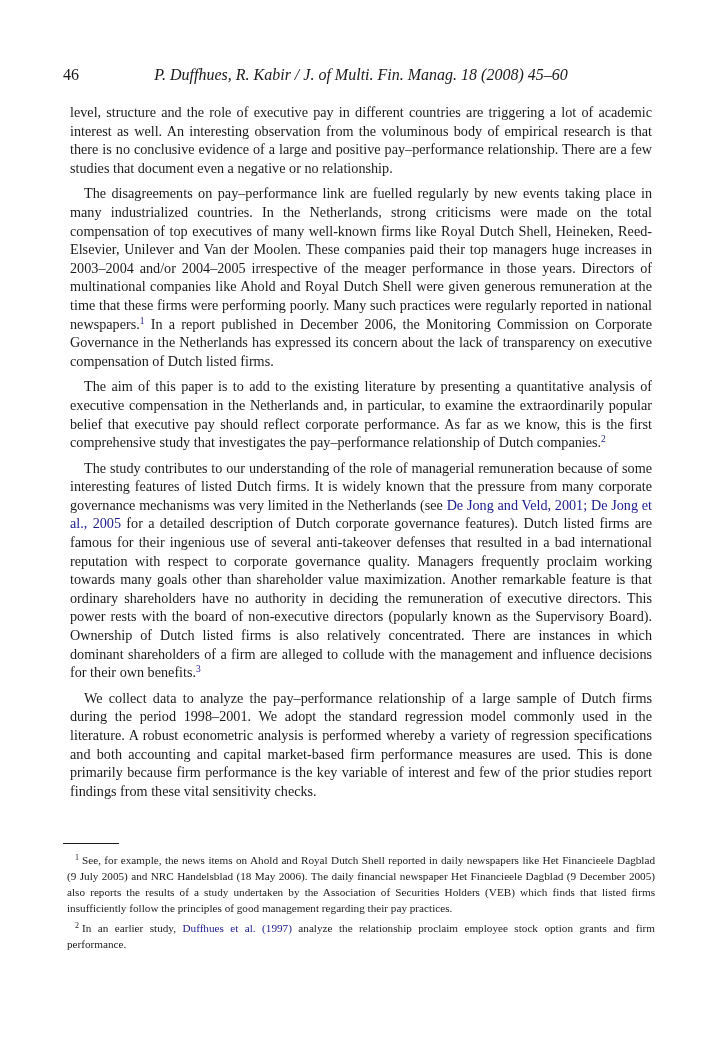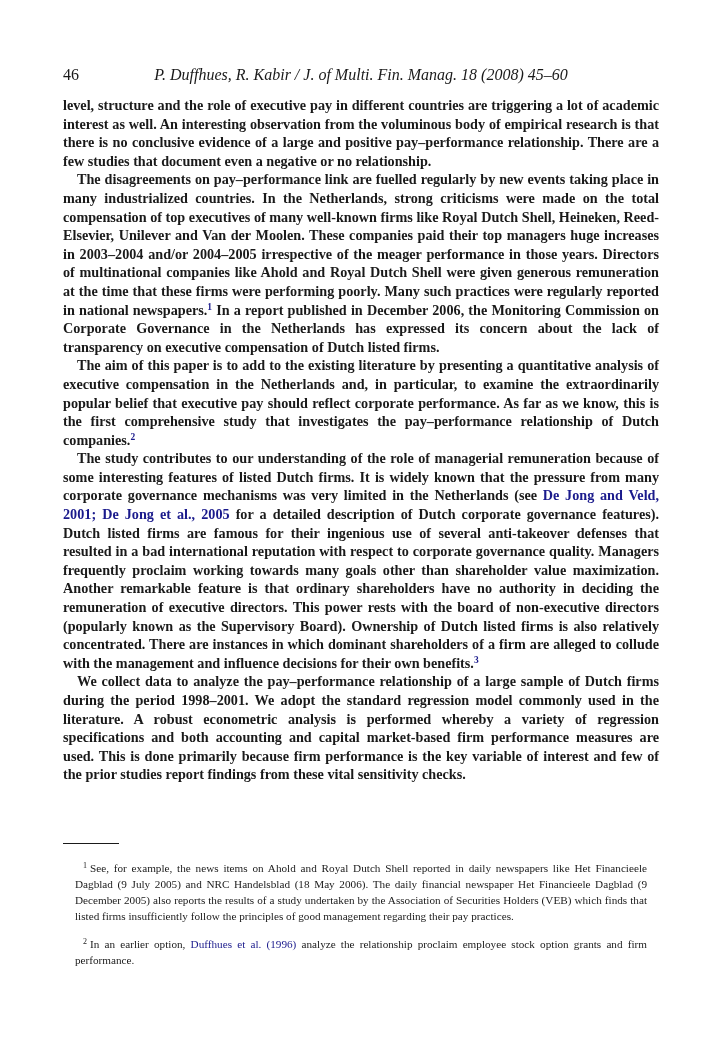--- a/index.html
+++ b/index.html
@@ -4,28 +4,28 @@
 <style>
   html, body { margin: 0; padding: 0; background: #ffffff; }
   body { width: 726px; height: 1057px; position: relative; overflow: hidden;
          font-family: "Liberation Serif", "DejaVu Serif", serif; color: #1a1a1a; }
   .header { position: absolute; top: 66px; left: 63px; width: 596px; height: 20px;
             font-size: 16px; }
   .page-num { position: absolute; left: 0; top: 0; }
   .running-head { position: absolute; left: 0; right: 0; top: 0; text-align: center; font-style: italic; }
   .body { position: absolute; top: 96px; left: 63px; width: 596px;
           font-size: 14.2px; line-height: 18.6px; text-align: justify; }
-  .body p { margin: 0; text-indent: 14px; font-weight: bold; }
+  .body p { margin: 7px; text-indent: 14px; }
   .body p.noindent { text-indent: 0; }
   sup { font-size: 9.5px; line-height: 0; vertical-align: 5px; color: #1a1a8c; }
   .link { color: #1a1a8c; }
   .fn-rule { position: absolute; top: 843px; left: 63px; width: 56px; height: 1px; background: #1a1a1a; }
   .footnotes { position: absolute; top: 848px; left: 63px; width: 596px;
                font-size: 11.2px; line-height: 16.1px; text-align: justify; }
-  .footnotes p { margin: 12px; text-indent: 8px; }
+  .footnotes p { margin: 4px; text-indent: 8px; }
   .footnotes sup { color: #1a1a1a; font-size: 8px; vertical-align: 4px; margin-right: 3px; }
 </style>
 </head>
 <body>
 
 <div class="header">
   <span class="page-num">46</span>
   <span class="running-head">P. Duffhues, R. Kabir / J. of Multi. Fin. Manag. 18 (2008) 45–60</span>
 </div>
 
@@ -34,14 +34,14 @@
   <p><span>The disagreements on pay–performance link are fuelled regularly by new events taking place in many industrialized countries. In the Netherlands, strong criticisms were made on the total compensation of top executives of many well-known firms like Royal Dutch Shell, Heineken, Reed-Elsevier, Unilever and Van der Moolen. These companies paid their top managers huge increases in 2003–2004 and/or 2004–2005 irrespective of the meager performance in those years. Directors of multinational companies like Ahold and Royal Dutch Shell were given generous remuneration at the time that these firms were performing poorly. Many such practices were regularly reported in national newspapers.</span><sup>1</sup><span> In a report published in December 2006, the Monitoring Commission on Corporate Governance in the Netherlands has expressed its concern about the lack of transparency on executive compensation of Dutch listed firms.</span></p>
   <p><span>The aim of this paper is to add to the existing literature by presenting a quantitative analysis of executive compensation in the Netherlands and, in particular, to examine the extraordinarily popular belief that executive pay should reflect corporate performance. As far as we know, this is the first comprehensive study that investigates the pay–performance relationship of Dutch companies.</span><sup>2</sup></p>
   <p><span>The study contributes to our understanding of the role of managerial remuneration because of some interesting features of listed Dutch firms. It is widely known that the pressure from many corporate governance mechanisms was very limited in the Netherlands (see </span><span class="link">De Jong and Veld, 2001; De Jong et al., 2005</span><span> for a detailed description of Dutch corporate governance features). Dutch listed firms are famous for their ingenious use of several anti-takeover defenses that resulted in a bad international reputation with respect to corporate governance quality. Managers frequently proclaim working towards many goals other than shareholder value maximization. Another remarkable feature is that ordinary shareholders have no authority in deciding the remuneration of executive directors. This power rests with the board of non-executive directors (popularly known as the Supervisory Board). Ownership of Dutch listed firms is also relatively concentrated. There are instances in which dominant shareholders of a firm are alleged to collude with the management and influence decisions for their own benefits.</span><sup>3</sup></p>
   <p>We collect data to analyze the pay–performance relationship of a large sample of Dutch firms during the period 1998–2001. We adopt the standard regression model commonly used in the literature. A robust econometric analysis is performed whereby a variety of regression specifications and both accounting and capital market-based firm performance measures are used. This is done primarily because firm performance is the key variable of interest and few of the prior studies report findings from these vital sensitivity checks.</p>
 </div>
 
 <div class="fn-rule"></div>
 
 <div class="footnotes">
   <p><sup>1</sup><span>See, for example, the news items on Ahold and Royal Dutch Shell reported in daily newspapers like Het Financieele Dagblad (9 July 2005) and NRC Handelsblad (18 May 2006). The daily financial newspaper Het Financieele Dagblad (9 December 2005) also reports the results of a study undertaken by the Association of Securities Holders (VEB) which finds that listed firms insufficiently follow the principles of good management regarding their pay practices.</span></p>
-  <p><sup>2</sup><span>In an earlier option, </span><span class="link">Duffhues et al. (1996)</span><span> analyze the relationship proclaim employee stock option grants and firm performance.</span></p>
+  <p><sup>2</sup><span>In an earlier study, </span><span class="link">Duffhues et al. (1997)</span><span> analyze the relationship proclaim employee stock option grants and firm performance.</span></p>
 </div>
 
 </body></html>

